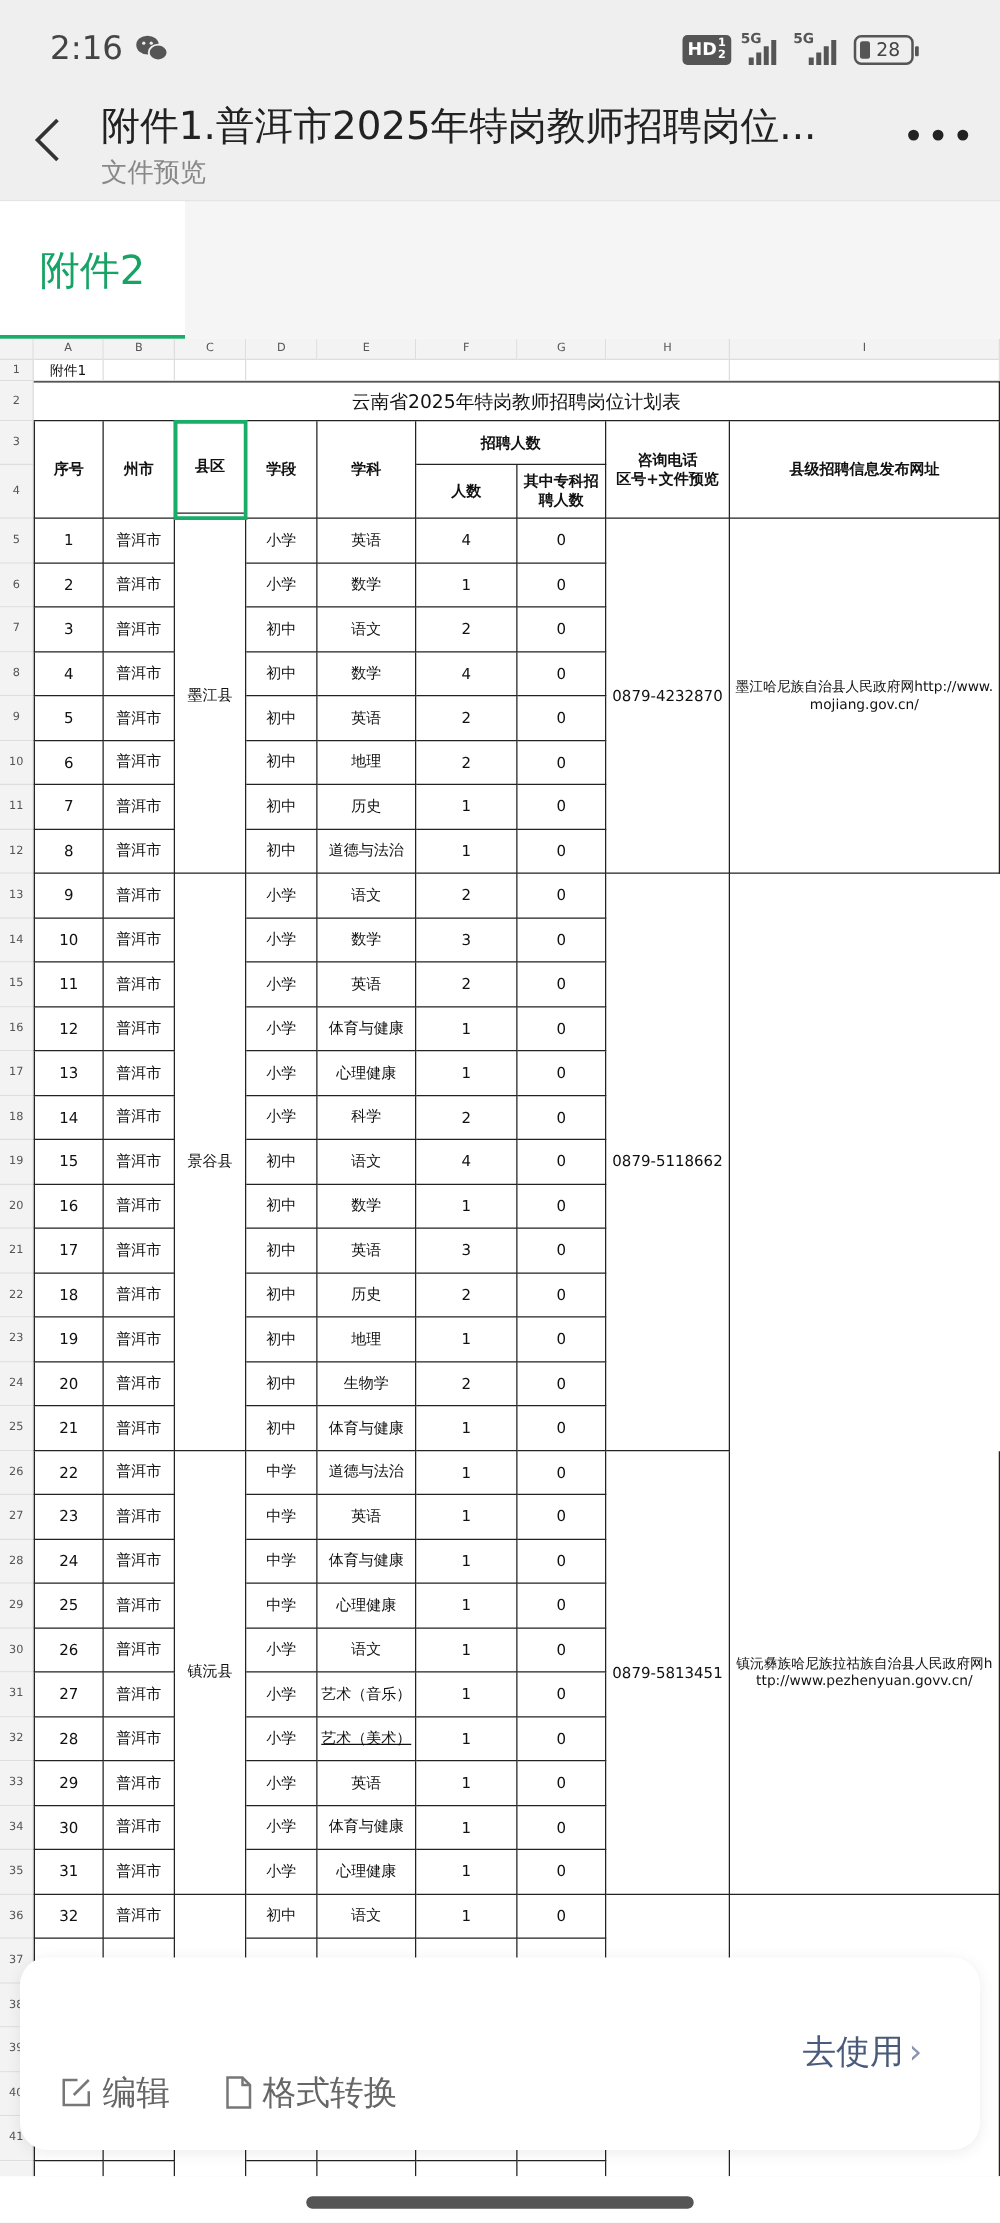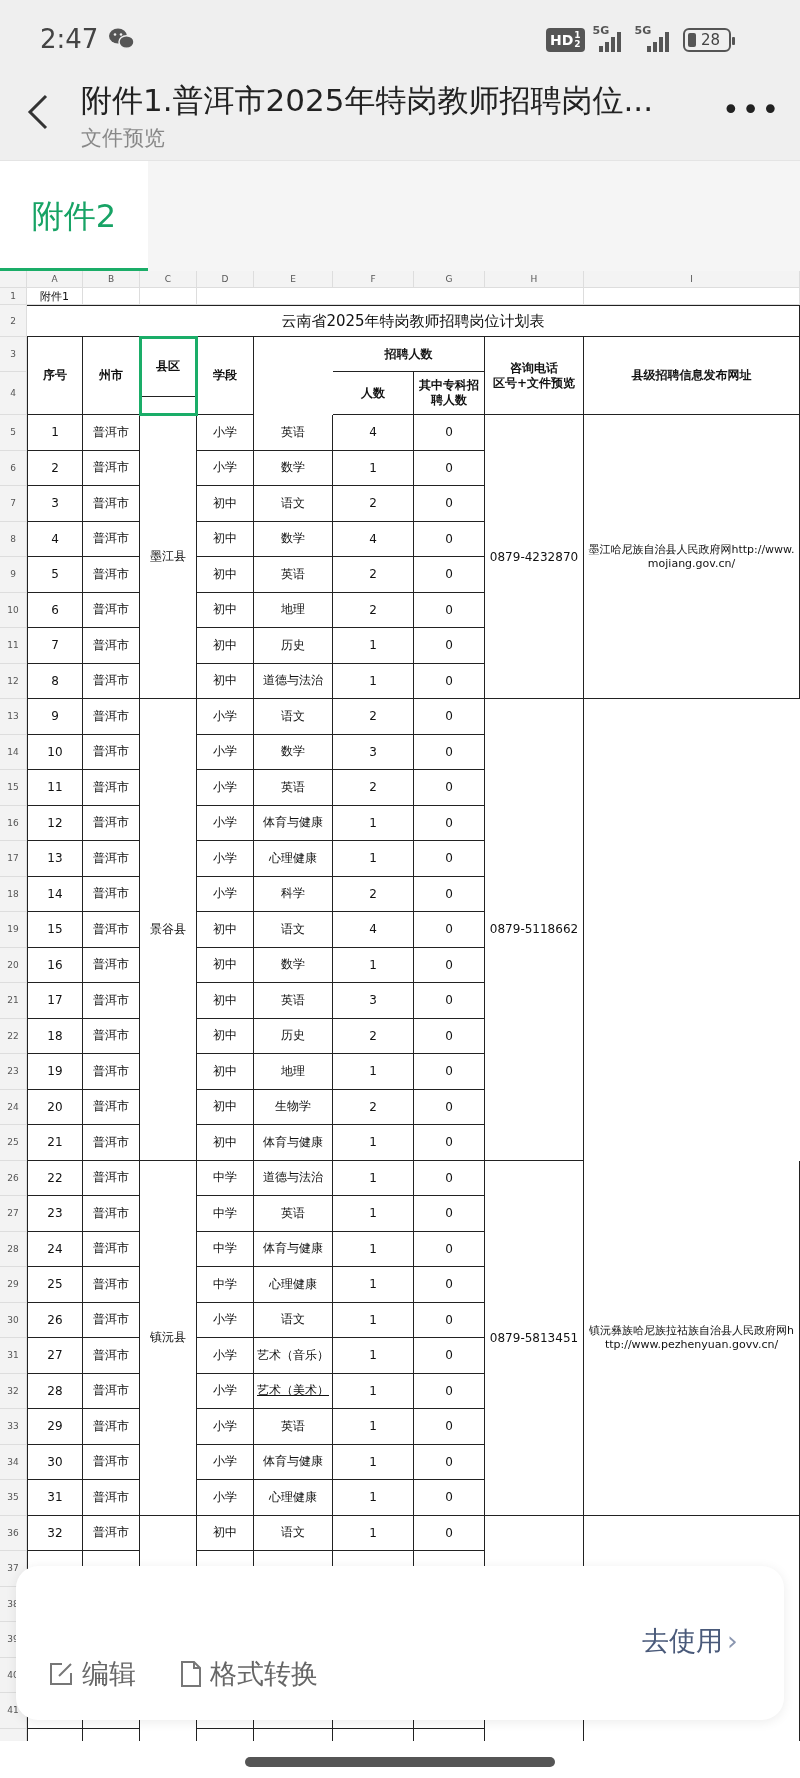--- a/index.html
+++ b/index.html
@@ -37,21 +37,21 @@
   .popup .act { position: absolute; top: 90px; display: flex; align-items: center; gap: 8px; font-size: 27px; color: #666; cursor: pointer; }
   .popup .go { position: absolute; left: 626px; top: 57px; font-size: 27px; color: #4a5a7a; cursor: pointer; }
   .popup .go .chev { color: #8a96b0; margin-left: 4px; }
   .bottom-area { position: absolute; left: 0; top: 1741px; width: 800px; height: 37px; background: #fff; }
   .homebar { position: absolute; left: 245px; top: 1757px; width: 310px; height: 10px; background: #555; border-radius: 5px; }
 </style>
 </head>
 <body>
 
 <div class="statusbar">
-  <span class="time">2:47</span>
+  <span class="time">2:16</span>
   <span class="wechat">
     <svg width="28" height="24" viewBox="0 0 28 24">
         <ellipse cx="10" cy="9" rx="9" ry="7.5" fill="#555"></ellipse>
         <ellipse cx="18.5" cy="15" rx="7.5" ry="6.3" fill="#555" stroke="#efefef" stroke-width="1.5"></ellipse>
         <circle cx="7" cy="7.5" r="1.3" fill="#efefef"></circle>
         <circle cx="13" cy="7.5" r="1.3" fill="#efefef"></circle>
       </svg>
   </span>
   <div class="status-icons">
     <div class="hd">
@@ -154,22 +154,23 @@
     <div class="rowhdr" style="left: 0px; top: 1422px; width: 27px; height: 35.5px;">41</div>
     <div class="rowhdr" style="left: 0px; top: 1457.5px; width: 27px; height: 35.5px;">42</div>
     <div class="cell" style="left: 27px; top: 17px; width: 56px; height: 17px; font-size: 11px;">附件1</div>
     <div class="cell" style="left: 83px; top: 17px; width: 57px; height: 17px;"></div>
     <div class="cell" style="left: 140px; top: 17px; width: 57px; height: 17px;"></div>
     <div class="cell" style="left: 197px; top: 17px; width: 387px; height: 17px;"></div>
     <div class="cell" style="left: 584px; top: 17px; width: 216px; height: 17px;"></div>
     <div class="cell bd" style="left: 27px; top: 34px; width: 773px; height: 32px; font-size: 15px; border-top: 1.5px solid rgb(34, 34, 34);">云南省2025年特岗教师招聘岗位计划表</div>
     <div class="cell bd hdr bdl" style="left: 27px; top: 66px; width: 56px; height: 78px;">序号</div>
     <div class="cell bd hdr" style="left: 83px; top: 66px; width: 57px; height: 78px;">州市</div>
-    <div class="cell bd hdr" style="left: 140px; top: 66px; width: 57px; height: 60px;">县区</div>
+    <div class="cell bd hdr" style="left: 140px; top: 66px; width: 57px; height: 74px;">县区</div>
     <div class="cell bd hdr" style="left: 197px; top: 66px; width: 57px; height: 78px;">学段</div>
+    <div class="cell bd hdr" style="left: 254px; top: 66px; width: 79px; height: 78px;">学科</div>
     <div class="cell bd hdr" style="left: 333px; top: 66px; width: 152px; height: 35px;">招聘人数</div>
     <div class="cell bd hdr" style="left: 333px; top: 101px; width: 81px; height: 43px;">人数</div>
     <div class="cell bd hdr" style="left: 414px; top: 101px; width: 71px; height: 43px; padding: 0px 4px; line-height: 1.25;">其中专科招聘人数</div>
     <div class="cell bd hdr" style="left: 485px; top: 66px; width: 99px; height: 78px; white-space: pre-line; line-height: 1.25;">咨询电话
 区号+文件预览</div>
     <div class="cell bd hdr" style="left: 584px; top: 66px; width: 216px; height: 78px;">县级招聘信息发布网址</div>
     <div class="cell bd bdl" style="left: 27px; top: 144px; width: 56px; height: 35.5px;">1</div>
     <div class="cell bd" style="left: 83px; top: 144px; width: 57px; height: 35.5px;">普洱市</div>
     <div class="cell bd" style="left: 197px; top: 144px; width: 57px; height: 35.5px;">小学</div>
     <div class="cell bd" style="left: 254px; top: 144px; width: 79px; height: 35.5px;">英语</div>

